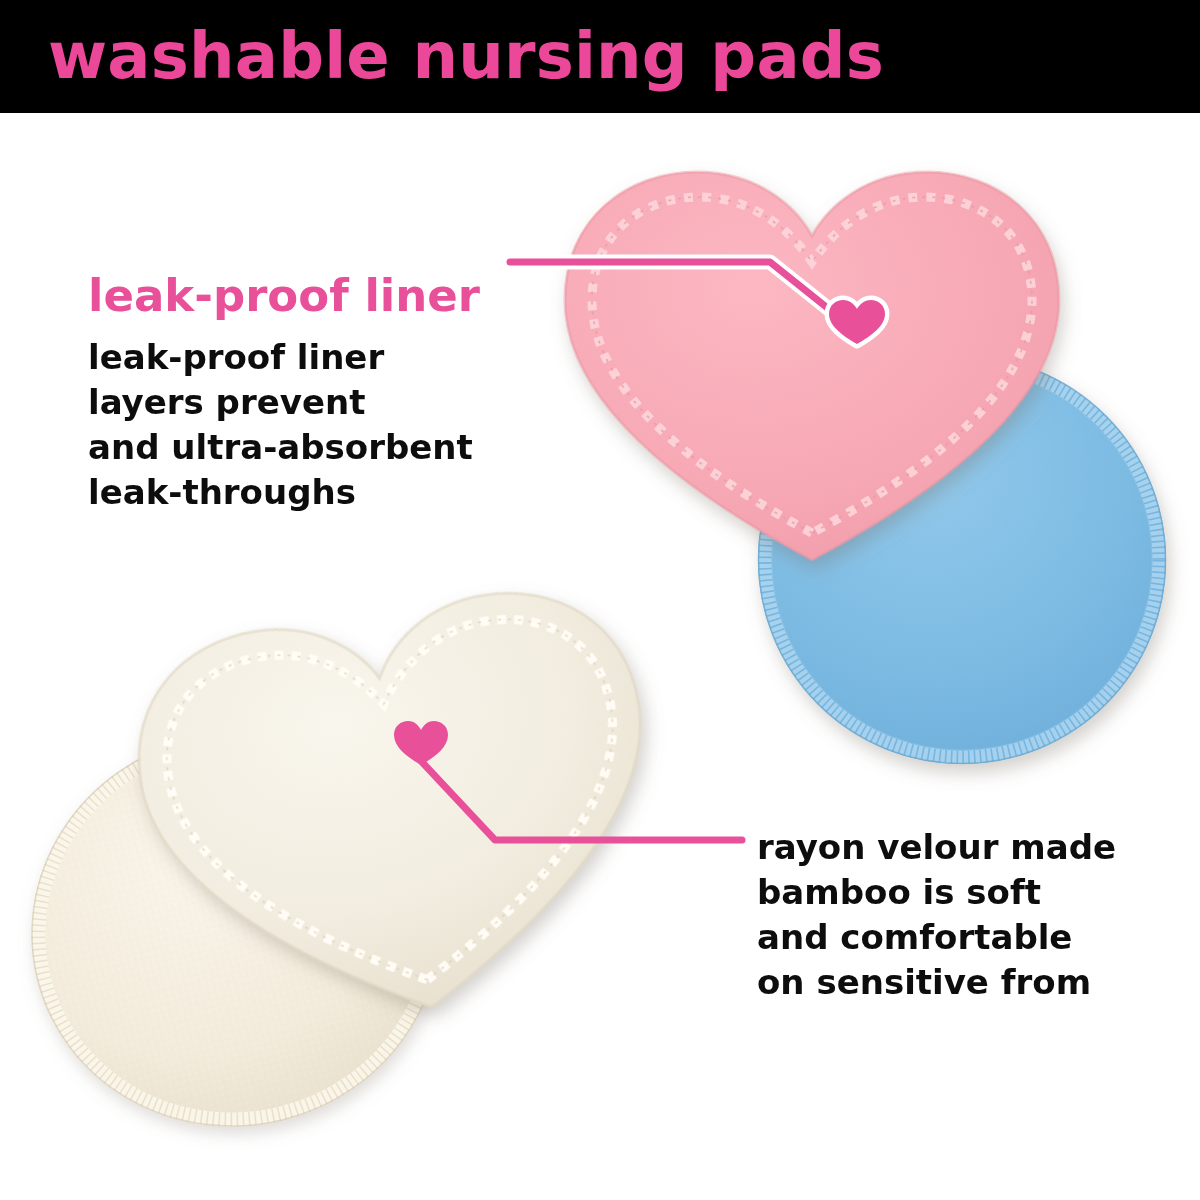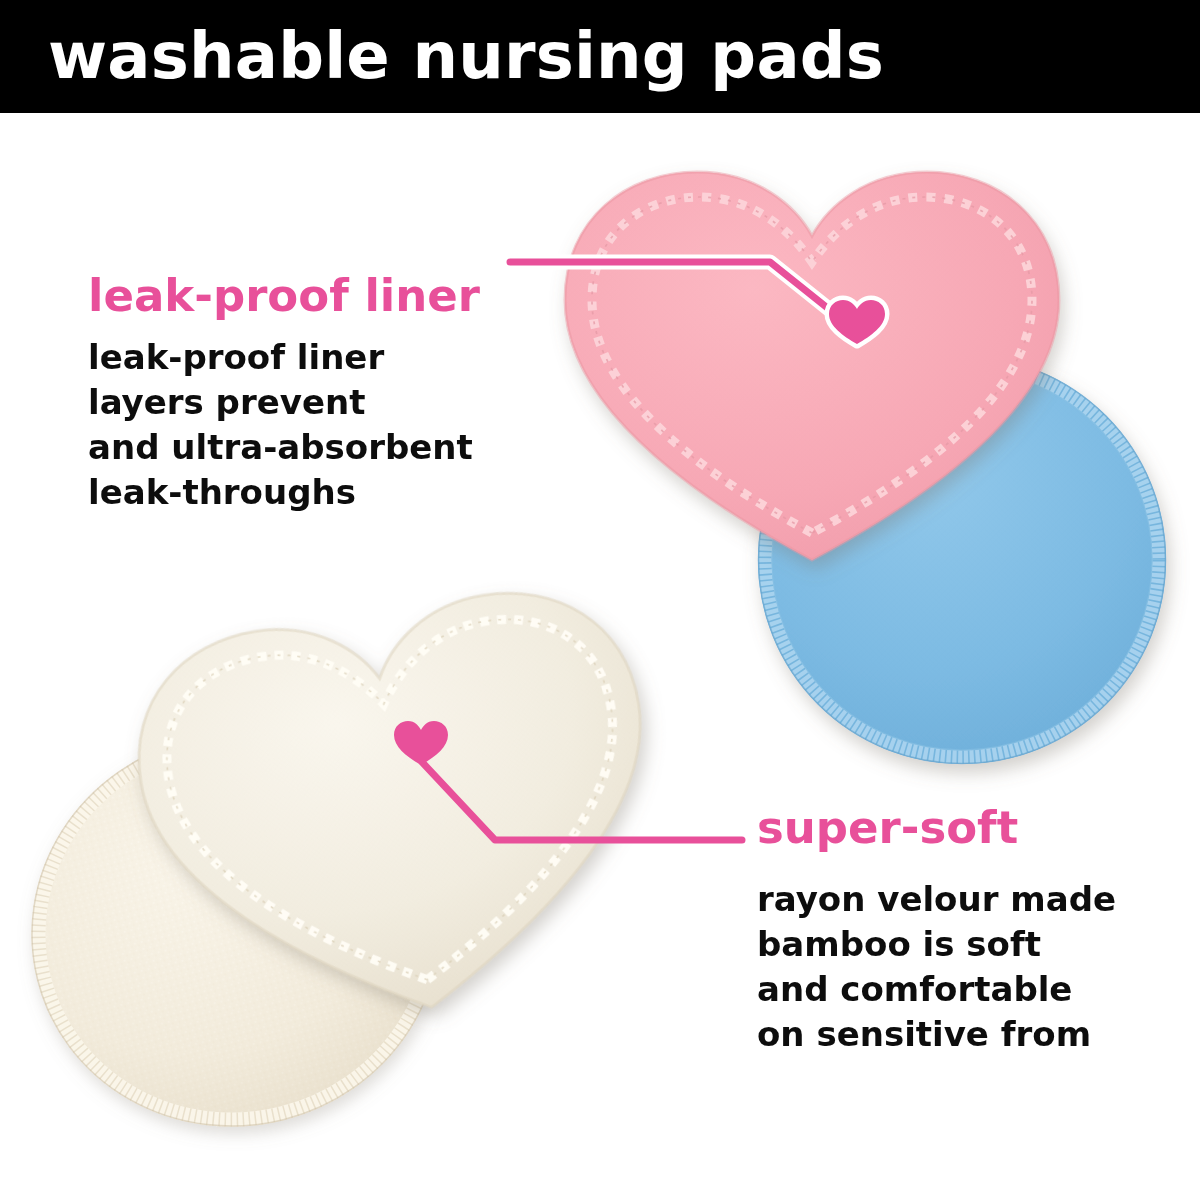--- a/index.html
+++ b/index.html
@@ -28,21 +28,21 @@
     background: #000000;
   }
   .header-title {
     position: absolute;
     left: 48px;
     top: 17px;
     font-family: "DejaVu Sans", sans-serif;
     font-size: 64px;
     font-weight: bold;
     letter-spacing: 0.2px;
-    color: #ffffff;
+    color: #ec4899;
     white-space: nowrap;
     line-height: 78px;
   }
 
   
   .art { position: absolute; left: 0; top: 0; width: 1200px; height: 1200px; }
 
   
   .callout { position: absolute; }
 
@@ -280,21 +280,20 @@
     <div class="callout-title">leak-proof liner</div>
     <div class="callout-body">
       <span>leak-proof liner</span>
       <span>layers prevent</span>
       <span>and ultra-absorbent</span>
       <span>leak-throughs</span>
     </div>
   </div>
 
   <div class="callout" id="callout-supersoft">
-    <div class="callout-title">super-soft</div>
     <div class="callout-body">
       <span>rayon velour made</span>
       <span>bamboo is soft</span>
       <span>and comfortable</span>
       <span>on sensitive from</span>
     </div>
   </div>
 
 </div>
 

